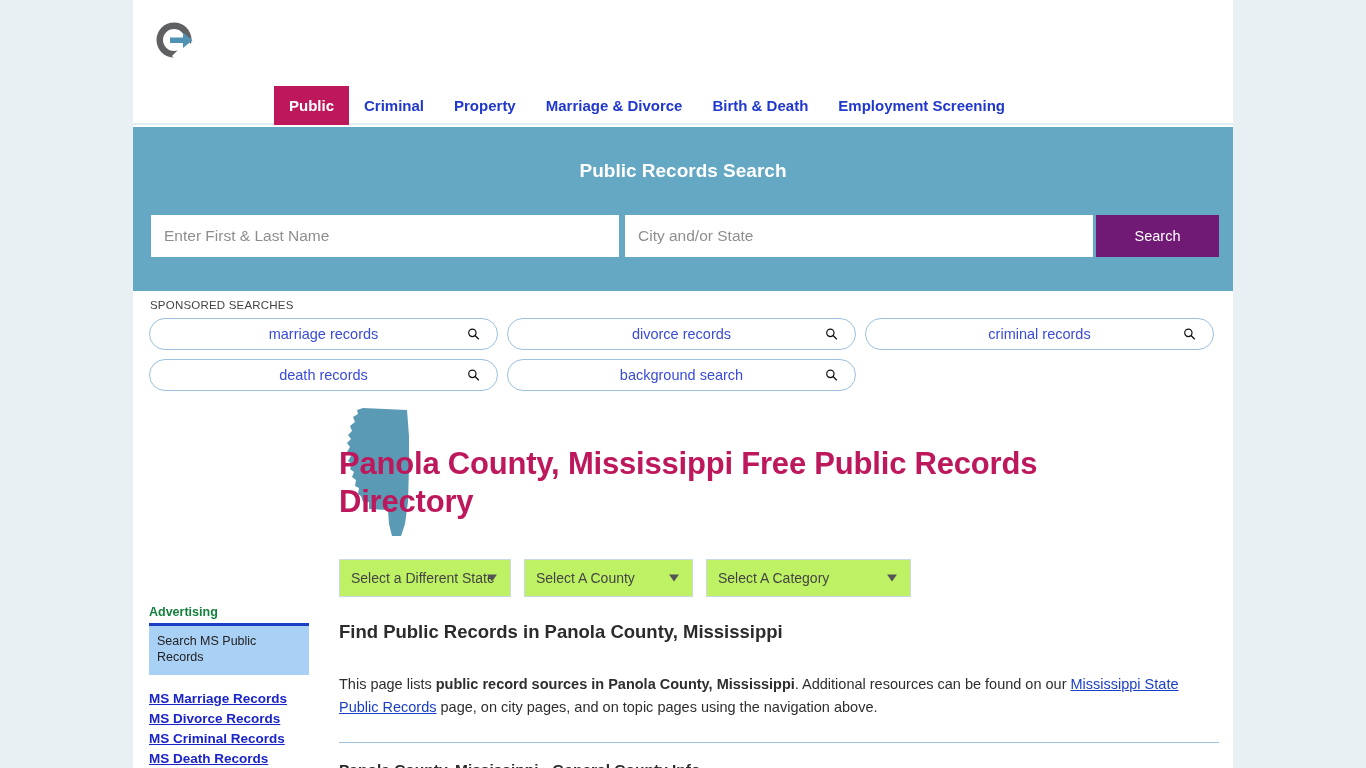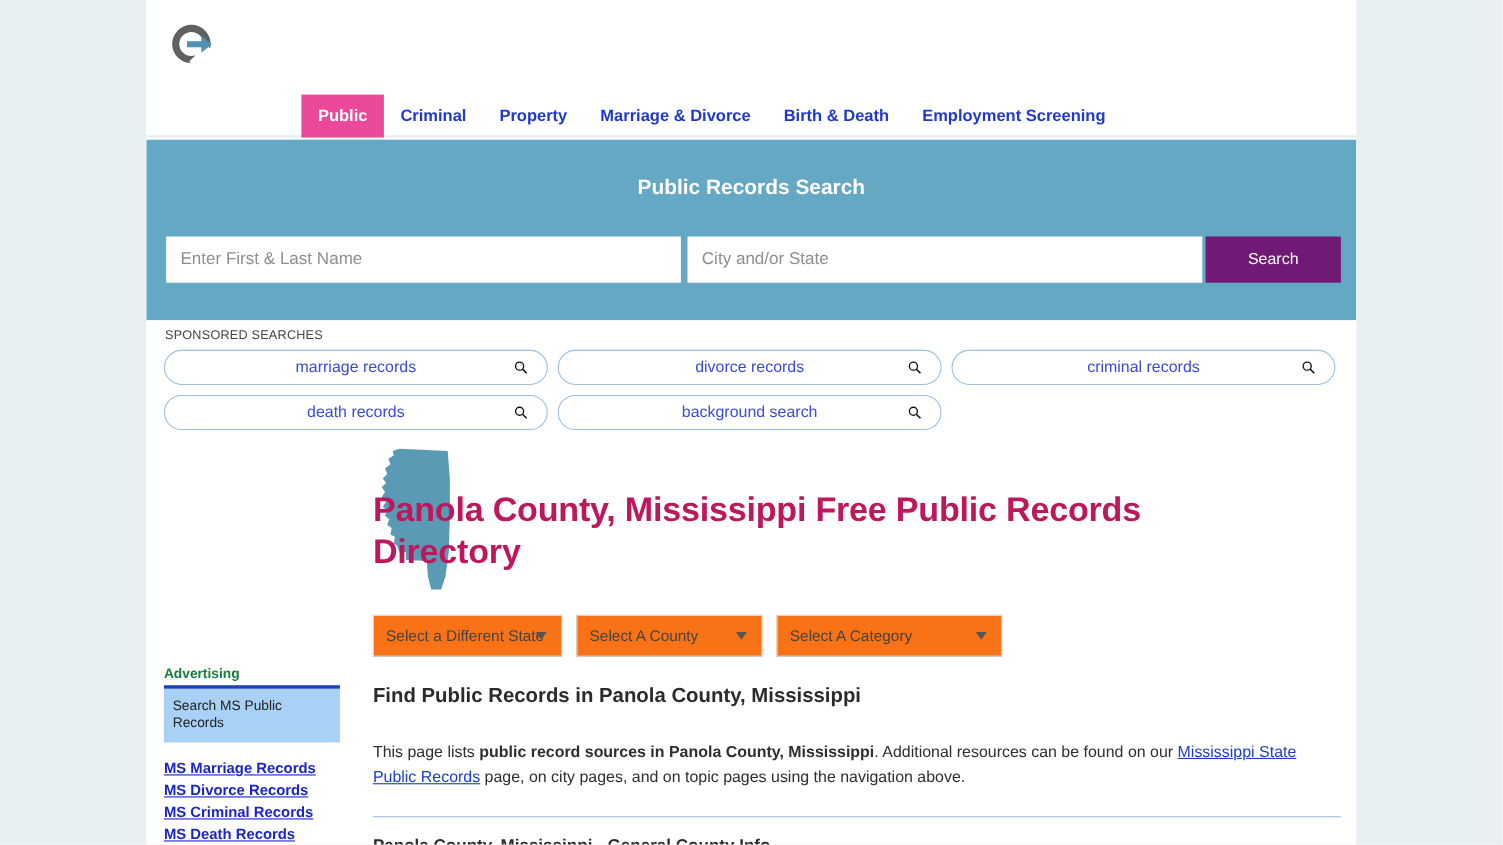--- a/index.html
+++ b/index.html
@@ -81,21 +81,21 @@
     align-items: center;
     padding: 0 15px;
     font-size: 15px;
     font-weight: bold;
     color: #2038cc;
     cursor: pointer;
     white-space: nowrap;
     text-decoration: none;
   }
   .nav-item.active {
-    background: #ec4899;
+    background: #be185d;
     color: #ffffff;
   }
 
   
   .hero {
     position: absolute;
     left: 0;
     top: 127px;
     width: 1100px;
     height: 164px;
@@ -220,21 +220,21 @@
     position: absolute;
     left: 206px;
     top: 559px;
     display: flex;
     gap: 13px;
   }
   .select-box {
     height: 38px;
     box-sizing: border-box;
     border: 1px solid #c9d9e1;
-    background: #f97316;
+    background: #bef264;
     display: flex;
     align-items: center;
     position: relative;
     cursor: pointer;
   }
   .select-box.state { width: 172px; }
   .select-box.county { width: 169px; }
   .select-box.category { width: 205px; }
   .select-label {
     font-size: 14px;

